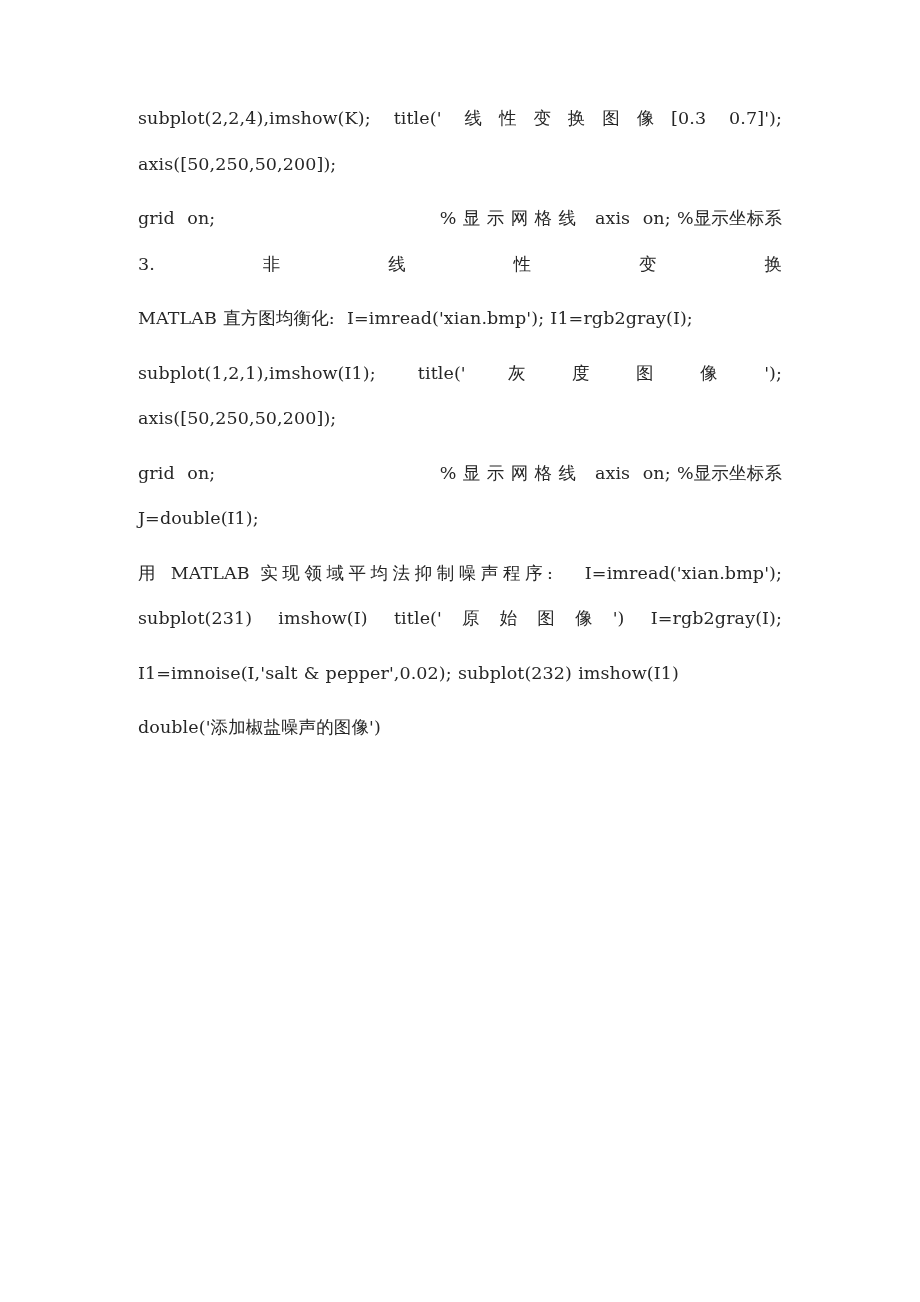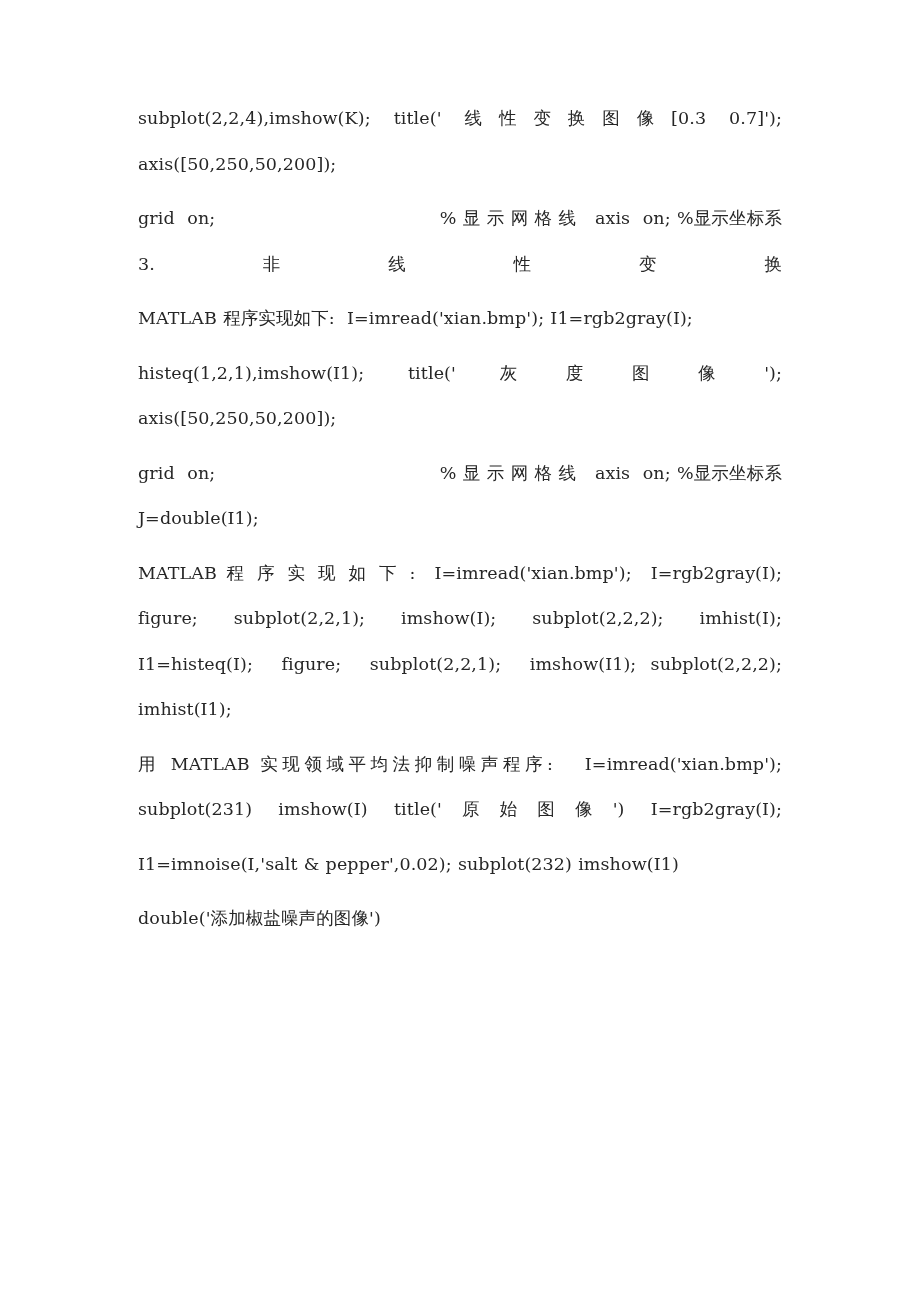--- a/index.html
+++ b/index.html
@@ -52,30 +52,29 @@
 </head>
 <body>
 
 <div id="page" style="background: rgb(255, 255, 255);">
   <div id="doc-body" style="color: rgb(38, 38, 38);">
 
     <p class="para stretch">subplot(2,2,4),imshow(K);  title('  线 性 变 换 图 像 [0.3  0.7]');  axis([50,250,50,200]);</p>
 
     <p class="para stretch">grid  on;                                    % 显 示 网 格 线   axis  on; %显示坐标系 3.非线性变换</p>
 
-    <p class="para noline">MATLAB 程序实现如下:  I=imread('xian.bmp'); I1=rgb2gray(I);</p>
+    <p class="para noline">MATLAB 直方图均衡化:  I=imread('xian.bmp'); I1=rgb2gray(I);</p>
 
-    <p class="para stretch">histeq(1,2,1),imshow(I1);    title('    灰    度    图    像    ');  axis([50,250,50,200]);</p>
+    <p class="para stretch">subplot(1,2,1),imshow(I1);    title('    灰    度    图    像    ');  axis([50,250,50,200]);</p>
 
     <p class="para stretch">grid  on;                                    % 显 示 网 格 线   axis  on; %显示坐标系 J=double(I1);</p>
 
 
 
 
-    <p class="para stretch">MATLAB 程 序 实 现 如 下 :  I=imread('xian.bmp');  I=rgb2gray(I); figure;  subplot(2,2,1);  imshow(I);  subplot(2,2,2);  imhist(I); I1=histeq(I);  figure;  subplot(2,2,1);  imshow(I1); subplot(2,2,2); imhist(I1);</p>
 
 
     <p class="para stretch">用 MATLAB 实现领域平均法抑制噪声程序:   I=imread('xian.bmp'); subplot(231) imshow(I) title('原始图像') I=rgb2gray(I);</p>
 
     <p class="para noline">I1=imnoise(I,'salt &amp; pepper',0.02); subplot(232) imshow(I1)</p>
 
     <p class="para noline">double('添加椒盐噪声的图像')</p>
 
   </div>
 </div>

